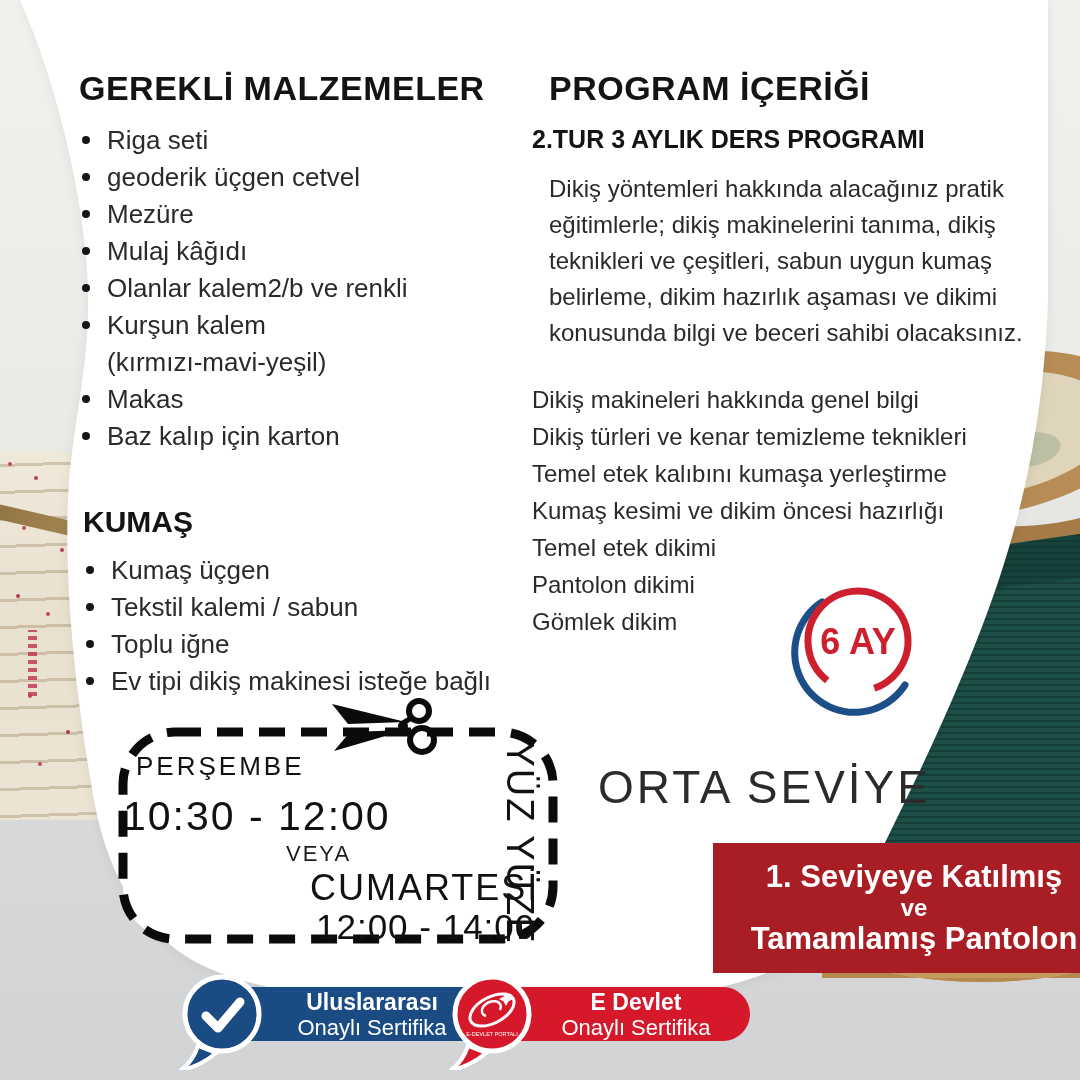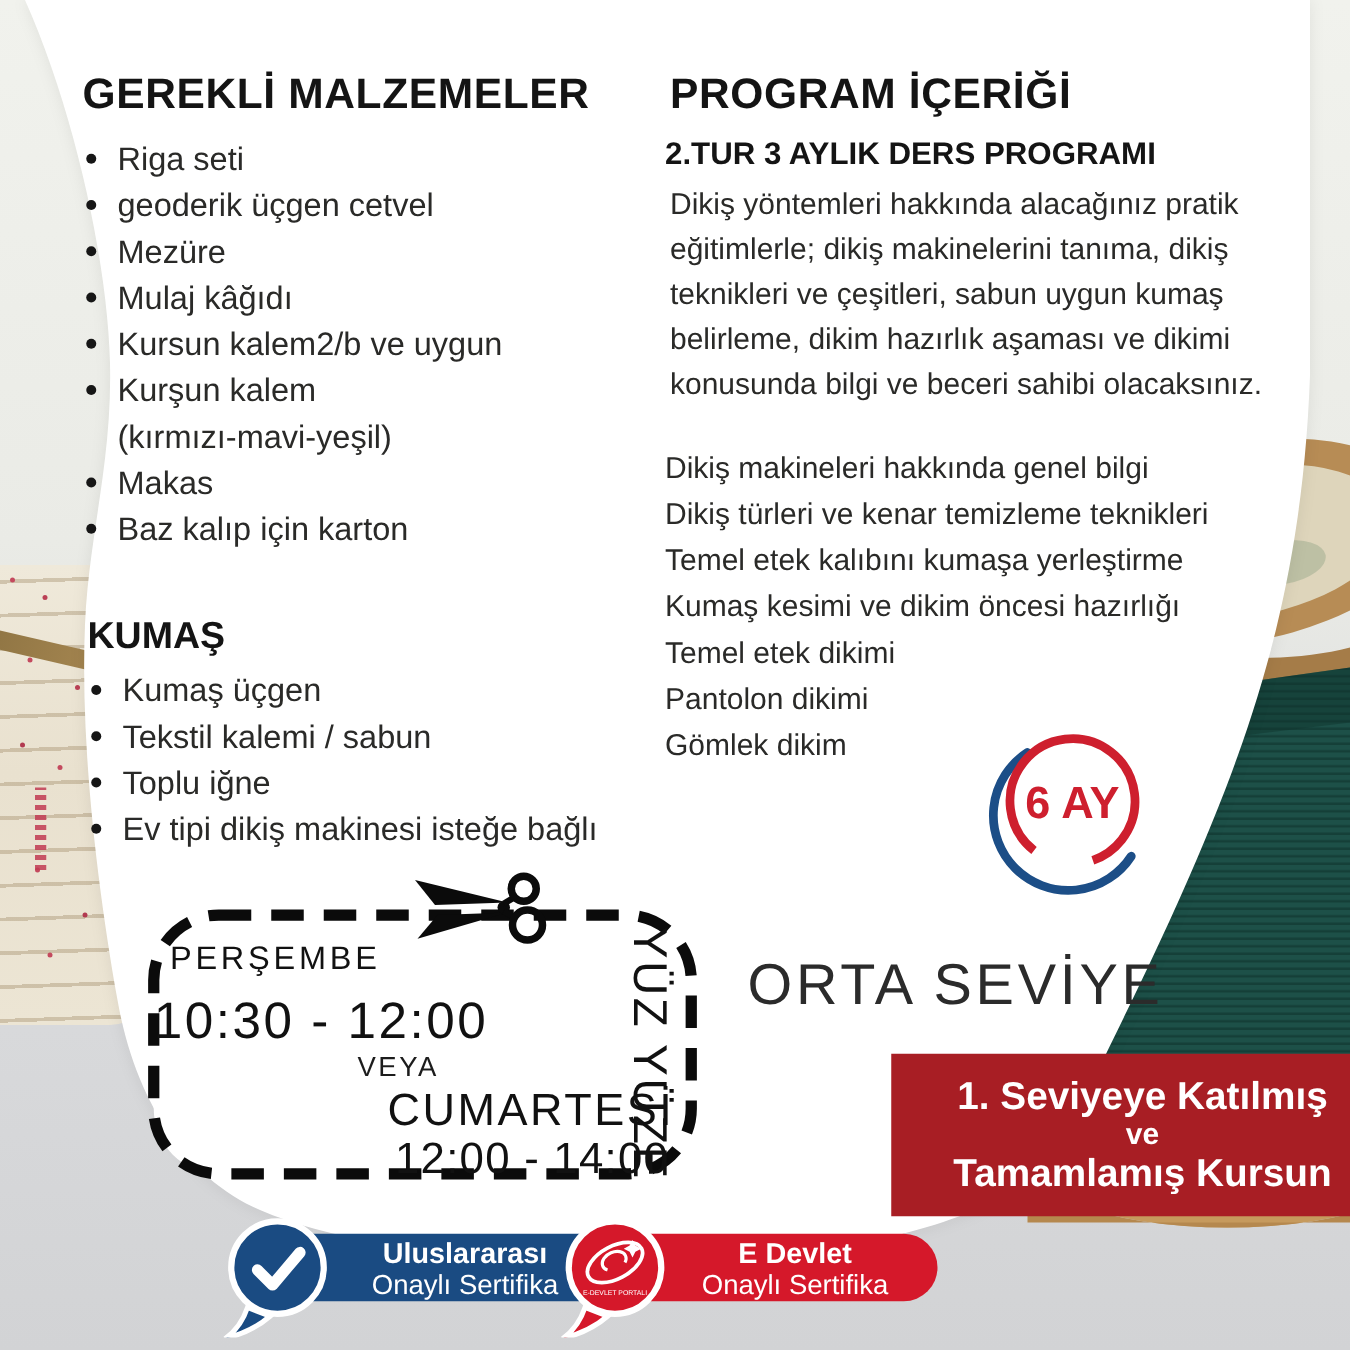--- a/index.html
+++ b/index.html
@@ -21,21 +21,21 @@
     box-shadow:26px 14px 0 #bb4055,64px 4px 0 #c44a5e,88px 30px 0 #b23a50,14px 64px 0 #c44a5e,
     52px 86px 0 #bb4055,80px 108px 0 #c44a5e,8px 132px 0 #b23a50,38px 150px 0 #c44a5e,
     72px 178px 0 #bb4055,20px 232px 0 #c44a5e,58px 268px 0 #b23a50,30px 300px 0 #c44a5e;}
   .spool-left .stamp{position:absolute;left:28px;top:178px;width:9px;height:66px;opacity:.85;
     background:repeating-linear-gradient(0deg,#c13a52 0 4px,rgba(0,0,0,0) 4px 8px);}
   .spool-right{position:absolute;right:0;top:338px;width:258px;height:706px;}
   
   .blob{position:absolute;inset:0;z-index:2;filter:drop-shadow(0 0 6px rgba(0,0,0,.07));}
   
   .content{position:absolute;inset:0;z-index:3;}
-  h1,h2,h3,p,ul{margin:4px;padding:0;}
+  h1,h2,h3,p,ul{margin:17px;padding:0;}
   ul{list-style:none;}
   .sec-title{font-size:34px;font-weight:800;letter-spacing:.5px;color:#141414;}
   .materials{position:absolute;left:62px;top:52px;width:460px;}
   .materials ul{margin-top:18px;}
   .blist li{display:flex;align-items:flex-start;margin-bottom:9px;font-size:26px;line-height:28px;color:#2a2a28;}
   .blist .dot{flex:none;width:8px;height:8px;border-radius:50%;background:#161616;margin:10px 17px 0 3px;}
   .fabric{position:absolute;left:66px;top:488px;width:460px;}
   .fabric h2{font-size:30px;font-weight:800;color:#141414;margin-bottom:12px;}
   .program{position:absolute;left:532px;top:52px;width:522px;}
   .program h3{font-size:25px;font-weight:800;color:#141414;margin:14px 0 8px 0;}
@@ -136,21 +136,21 @@
             <span>Mezüre</span>
           </li>
 
           <li>
             <span class="dot"></span>
             <span>Mulaj kâğıdı</span>
           </li>
 
           <li>
             <span class="dot"></span>
-            <span>Kursun kalem2/b ve uygun</span>
+            <span>Olanlar kalem2/b ve renkli</span>
           </li>
 
           <li>
             <span class="dot"></span>
             <span>Kurşun kalem</span>
           </li>
 
           <li>
             <span class="dot" style="visibility: hidden;"></span>
             <span>(kırmızı-mavi-yeşil)</span>
@@ -241,21 +241,21 @@
       <div class="c-day2">CUMARTESİ</div>
       <div class="c-time2">12:00 - 14:00</div>
       <div class="c-mode">YÜZ YÜZE</div>
     </div>
 
     <div class="level">ORTA SEVİYE</div>
 
     <div class="banner">
       <div class="l1">1. Seviyeye Katılmış</div>
       <div class="l2">ve</div>
-      <div class="l3">Tamamlamış Kursun</div>
+      <div class="l3">Tamamlamış Pantolon</div>
     </div>
 
     <div class="pill pill-blue">
       <div class="t">Uluslararası</div>
       <div class="s">Onaylı Sertifika</div>
     </div>
     <svg class="bubble bubble-blue" viewBox="0 0 92 100">
       <path d="M22 76 C 18 88 11 96 4 101 C 19 97 32 90 40 83 Z" fill="#1a4b82" stroke="#ffffff" stroke-width="4"></path>
       <circle cx="46" cy="44" r="37" fill="#1a4b82" stroke="#ffffff" stroke-width="5"></circle>
       <path d="M30 46 L42 58 L64 32" stroke="#ffffff" stroke-width="9" fill="none" stroke-linecap="round" stroke-linejoin="round"></path>

